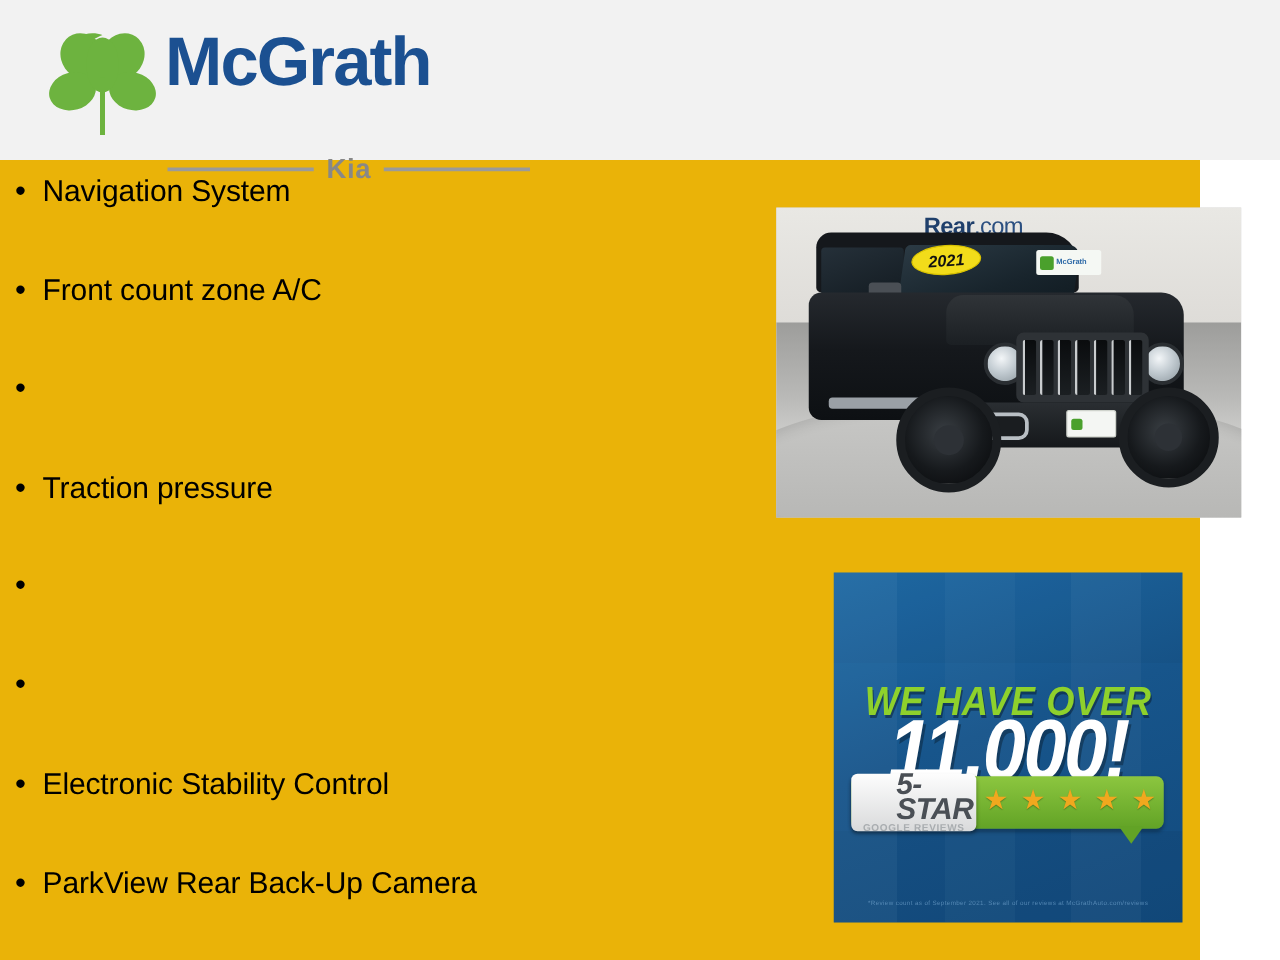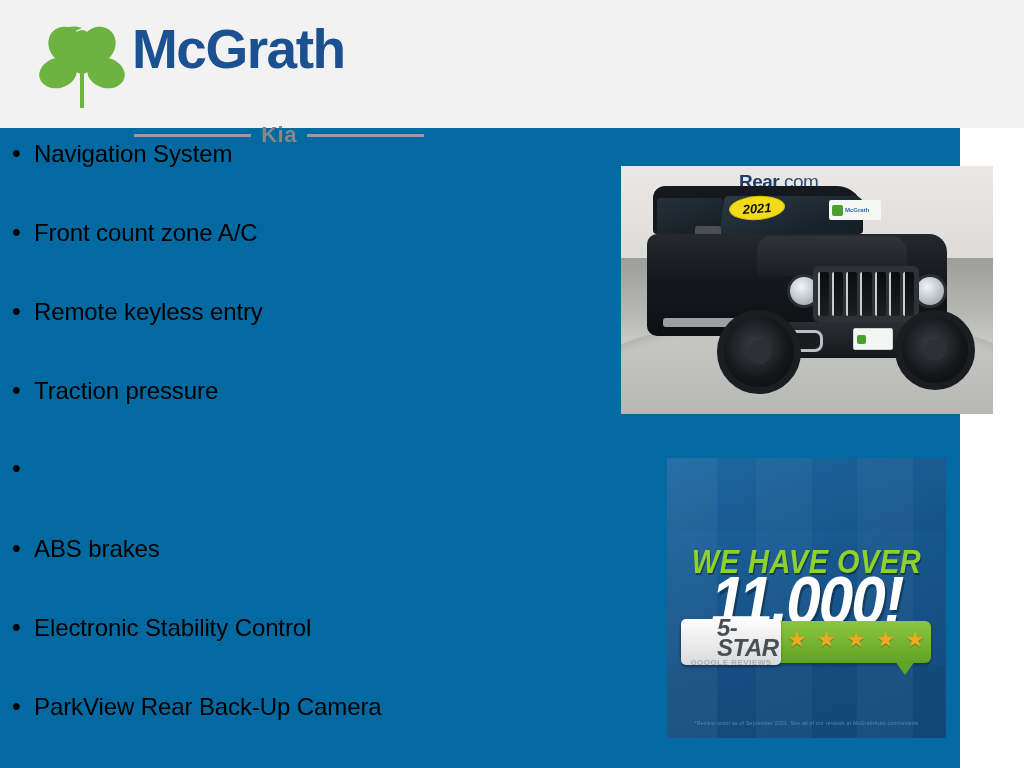--- a/index.html
+++ b/index.html
@@ -9,21 +9,21 @@
     height: 768px;
     background: #ffffff;
     font-family: "Liberation Sans", sans-serif;
     overflow: hidden;
   }
 
   #slide {
     position: relative;
     width: 960px;
     height: 768px;
-    background: #0369a1;
+    background: #eab308;
   }
 
   
   .header {
     position: absolute;
     left: 0; top: 0;
     width: 1024px;
     height: 128px;
     background: #f2f2f2;
   }
@@ -513,35 +513,33 @@
       <span class="bullet-label">Navigation System</span>
     </div>
 
     <div class="bullet-item">
       <span class="bullet-dot">•</span>
       <span class="bullet-label">Front count zone A/C</span>
     </div>
 
     <div class="bullet-item">
       <span class="bullet-dot">•</span>
-      <span class="bullet-label">Remote keyless entry</span>
     </div>
 
     <div class="bullet-item">
       <span class="bullet-dot">•</span>
       <span class="bullet-label">Traction pressure</span>
     </div>
 
     <div class="bullet-item">
       <span class="bullet-dot">•</span>
     </div>
 
     <div class="bullet-item">
       <span class="bullet-dot">•</span>
-      <span class="bullet-label">ABS brakes</span>
     </div>
 
     <div class="bullet-item">
       <span class="bullet-dot">•</span>
       <span class="bullet-label">Electronic Stability Control</span>
     </div>
 
     <div class="bullet-item">
       <span class="bullet-dot">•</span>
       <span class="bullet-label">ParkView Rear Back-Up Camera</span>

